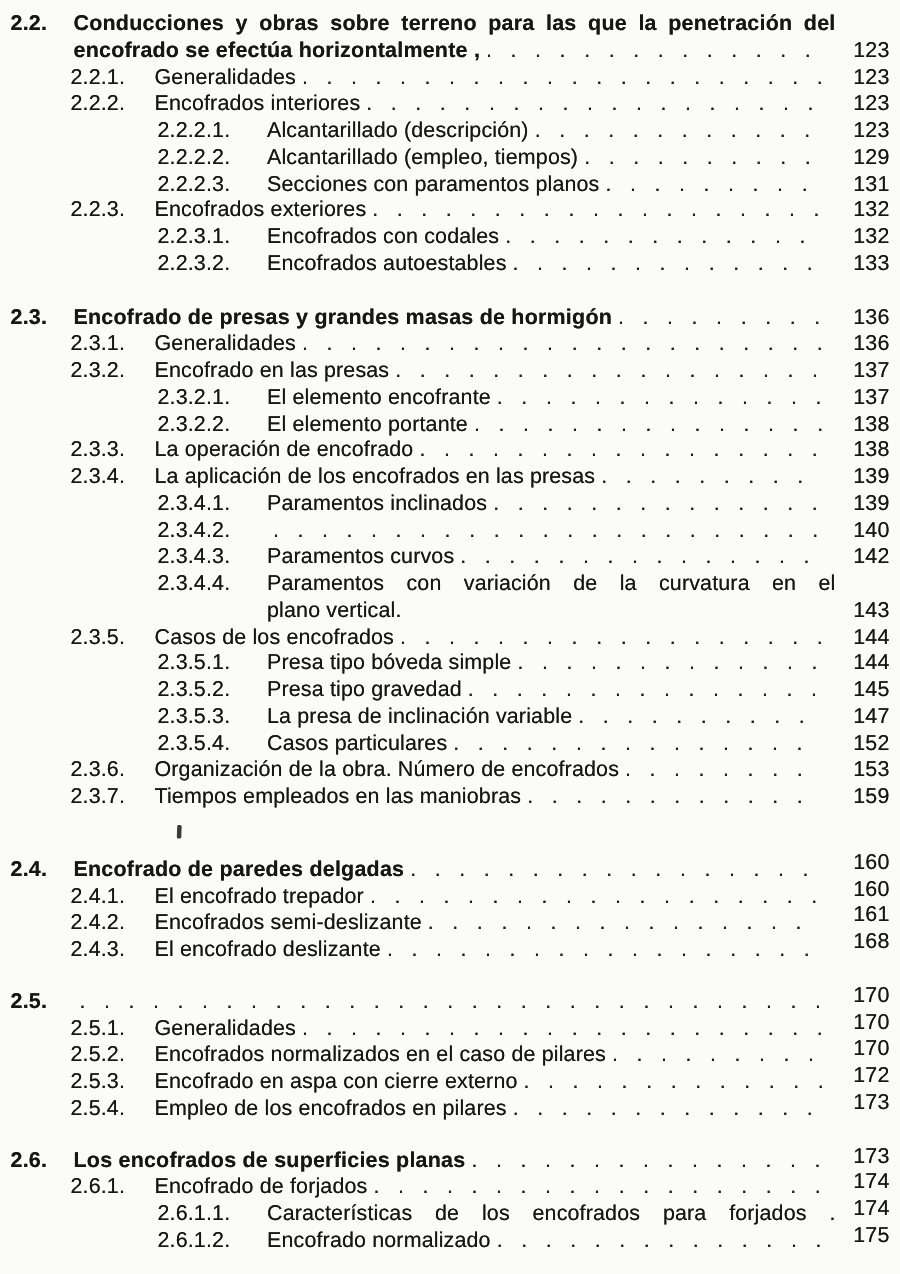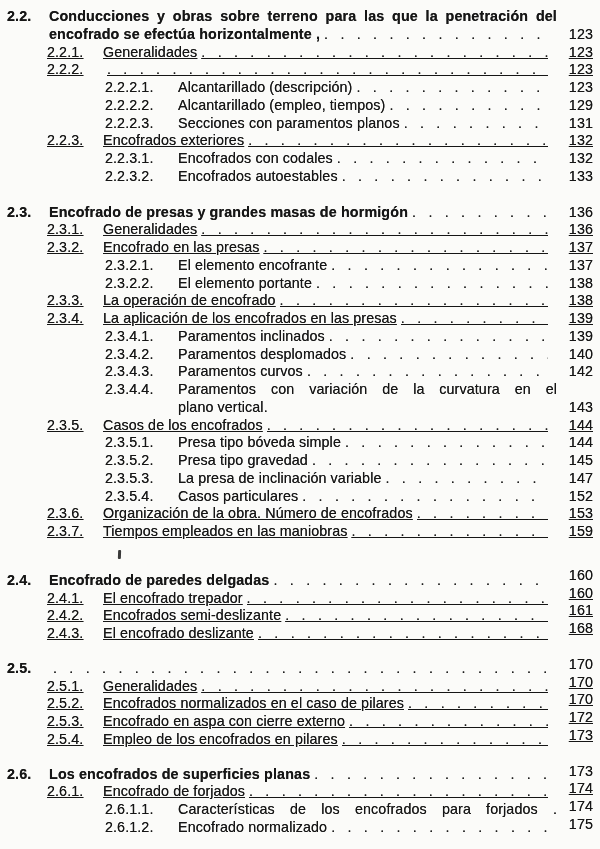--- a/index.html
+++ b/index.html
@@ -42,21 +42,21 @@
     letter-spacing:3.2px;
     word-spacing:2px;
     color:#1d1d1d;
   }
   .row .page-num {
     flex:0 0 36px;
     text-align:right;
     font-weight:400;
   }
   .lvl1 .num { width:42px; }
-  .lvl2 { padding-left:40px;text-decoration:underline; }
+  .lvl2 { padding-left:40px; }
   .lvl2 .num { width:56px; }
   .lvl3 { padding-left:98px; }
   .lvl3 .num { width:73px; }
   .bold .num, .bold .text { font-weight:700; letter-spacing:0.15px; }
   .justify .text {
     flex:1 1 auto;
     text-align:justify;
     text-align-last:justify;
   }
   .ink-artifact {
@@ -86,20 +86,21 @@
           <span class="page-num">123</span>
         </div>
         <div class="row lvl2">
           <span class="num">2.2.1.</span>
           <span class="text">Generalidades</span>
           <span class="leader dotted"></span>
           <span class="page-num">123</span>
         </div>
         <div class="row lvl2">
           <span class="num">2.2.2.</span>
+          <span class="text">Encofrados interiores</span>
           <span class="leader dotted"></span>
           <span class="page-num">123</span>
         </div>
         <div class="row lvl3">
           <span class="num">2.2.2.1.</span>
           <span class="text">Alcantarillado (descripción)</span>
           <span class="leader dotted"></span>
           <span class="page-num">123</span>
         </div>
         <div class="row lvl3">
@@ -177,21 +178,20 @@
           <span class="page-num">139</span>
         </div>
         <div class="row lvl3">
           <span class="num">2.3.4.1.</span>
           <span class="text">Paramentos inclinados</span>
           <span class="leader dotted"></span>
           <span class="page-num">139</span>
         </div>
         <div class="row lvl3">
           <span class="num">2.3.4.2.</span>
-          <span class="text">Paramentos desplomados</span>
           <span class="leader dotted"></span>
           <span class="page-num">140</span>
         </div>
         <div class="row lvl3">
           <span class="num">2.3.4.3.</span>
           <span class="text">Paramentos curvos</span>
           <span class="leader dotted"></span>
           <span class="page-num">142</span>
         </div>
         <div class="row lvl3 justify">

